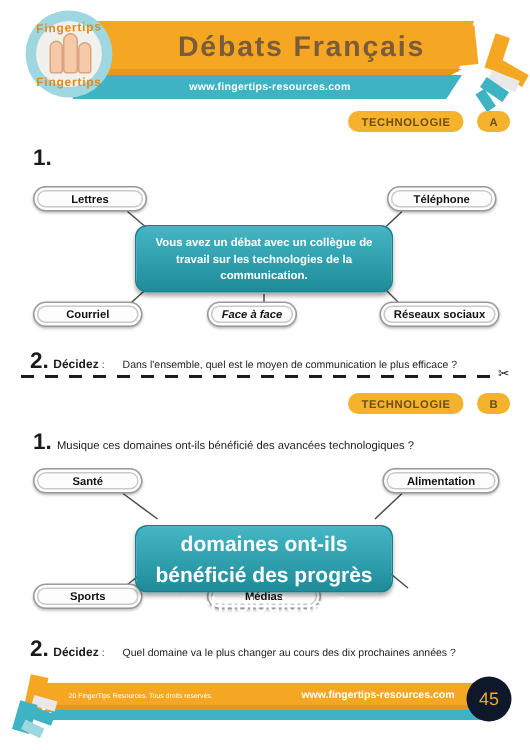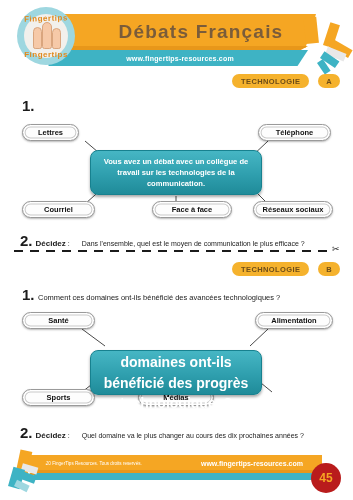--- a/index.html
+++ b/index.html
@@ -154,23 +154,23 @@
     display:flex; align-items:center;
     font-size:4.6px; color:#ffffff;
   }
   .ftr-url {
     position:absolute; right:50px; top:8px; height:14px;
     display:flex; align-items:center;
     font-size:7px; font-weight:bold; color:#ffffff;
   }
   .ftr-page {
     position:absolute; left:311px; top:3px; width:30px; height:30px;
-    border-radius:50%; background:#b91c1c;
-    display:flex; align-items:center; justify-content:center;
-    font-size:12px; font-weight:bold; color:#F5A623;margin-top:12px;
+    border-radius:50%; background:#0f172a;
+    display:flex; align-items:center; justify-content:center;
+    font-size:12px; font-weight:normal; color:#F5A623;
   }
   .ftr-fan { left:2px; top:0px; width:50px; height:44px; }
   .ff1 { left:14px; top:1px;  width:12px; height:22px; background:#F5A623; transform: rotate(12deg); }
   .ff2 { left:25px; top:7px;  width:18px; height:8px;  background:#F5A623; transform: rotate(18deg); }
   .ff3 { left:19px; top:15px; width:16px; height:7px;  background:#E8E8E8; transform: rotate(16deg); }
   .ff4 { left:6px;  top:18px; width:12px; height:20px; background:#3EB3C4; transform: rotate(16deg); }
   .ff5 { left:16px; top:22px; width:17px; height:8px;  background:#3EB3C4; transform: rotate(20deg); }
   .ff6 { left:12px; top:31px; width:14px; height:7px;  background:#9ED7E0; transform: rotate(26deg); }
 </style>
 </head>
@@ -216,24 +216,24 @@
 
   <div class="diagram" style="top:120px;">
     <svg class="lines" viewBox="0 0 333 104">
       <line x1="75" y1="21" x2="95" y2="38" stroke="#4a4a4a" stroke-width="1"></line>
       <line x1="258" y1="21" x2="240" y2="38" stroke="#4a4a4a" stroke-width="1"></line>
       <line x1="75" y1="84" x2="95" y2="66" stroke="#4a4a4a" stroke-width="1"></line>
       <line x1="166" y1="84" x2="166" y2="76" stroke="#4a4a4a" stroke-width="1"></line>
       <line x1="258" y1="84" x2="240" y2="66" stroke="#4a4a4a" stroke-width="1"></line>
     </svg>
 
-    <div class="node" style="left:12px;  top:4px;  width:57px;">Lettres</div>
+    <div class="node" style="left:12px;  top:4px;  width:76px;">Lettres</div>
     <div class="node" style="left:12px;  top:81px; width:73px;">Courriel</div>
     <div class="node" style="left:248px; top:4px;  width:73px;">Téléphone</div>
-    <div class="node" style="left:142px; top:81px; width:80px;">Face à face</div>
+    <div class="node" style="left:128px; top:81px; width:60px;font-style:italic;">Face à face</div>
     <div class="node" style="left:243px; top:81px; width:80px;">Réseaux sociaux</div>
 
     <div class="center-box">Vous avez un débat avec un collègue de travail sur les technologies de la communication.</div>
   </div>
 
   <div class="d-row" style="left:20px; top:232px;">
     <span class="d-num">2.</span>
     <span class="d-lab">Décidez</span>
     <span class="d-colon">:</span>
     <span class="d-text">Dans l'ensemble, quel est le moyen de communication le plus efficace ?</span>
@@ -242,21 +242,21 @@
   <div class="cutline" style="top:250px;"></div>
   <div class="scissors" style="left:332px; top:244px;">✂</div>
 
   <div class="badge-row" style="left:232px; top:262px; width:111px;">
     <div class="badge-main">TECHNOLOGIE</div>
     <div class="badge-letter" style="left:86px;">B</div>
   </div>
 
   <div class="q-row" style="left:22px; top:286px; width:320px;">
     <span class="q-num">1.</span>
-    <span class="q-text">Comment ces domaines ont-ils bénéficié des avancées technologiques ?</span>
+    <span class="q-text">Musique ces domaines ont-ils bénéficié des avancées technologiques ?</span>
   </div>
 
   <div class="diagram" style="top:308px;">
     <svg class="lines" viewBox="0 0 333 104">
       <line x1="72" y1="21" x2="95" y2="38" stroke="#4a4a4a" stroke-width="1"></line>
       <line x1="258" y1="21" x2="240" y2="38" stroke="#4a4a4a" stroke-width="1"></line>
       <line x1="72" y1="84" x2="95" y2="66" stroke="#4a4a4a" stroke-width="1"></line>
       <line x1="166" y1="84" x2="166" y2="76" stroke="#4a4a4a" stroke-width="1"></line>
       <line x1="262" y1="84" x2="240" y2="66" stroke="#4a4a4a" stroke-width="1"></line>
     </svg>

